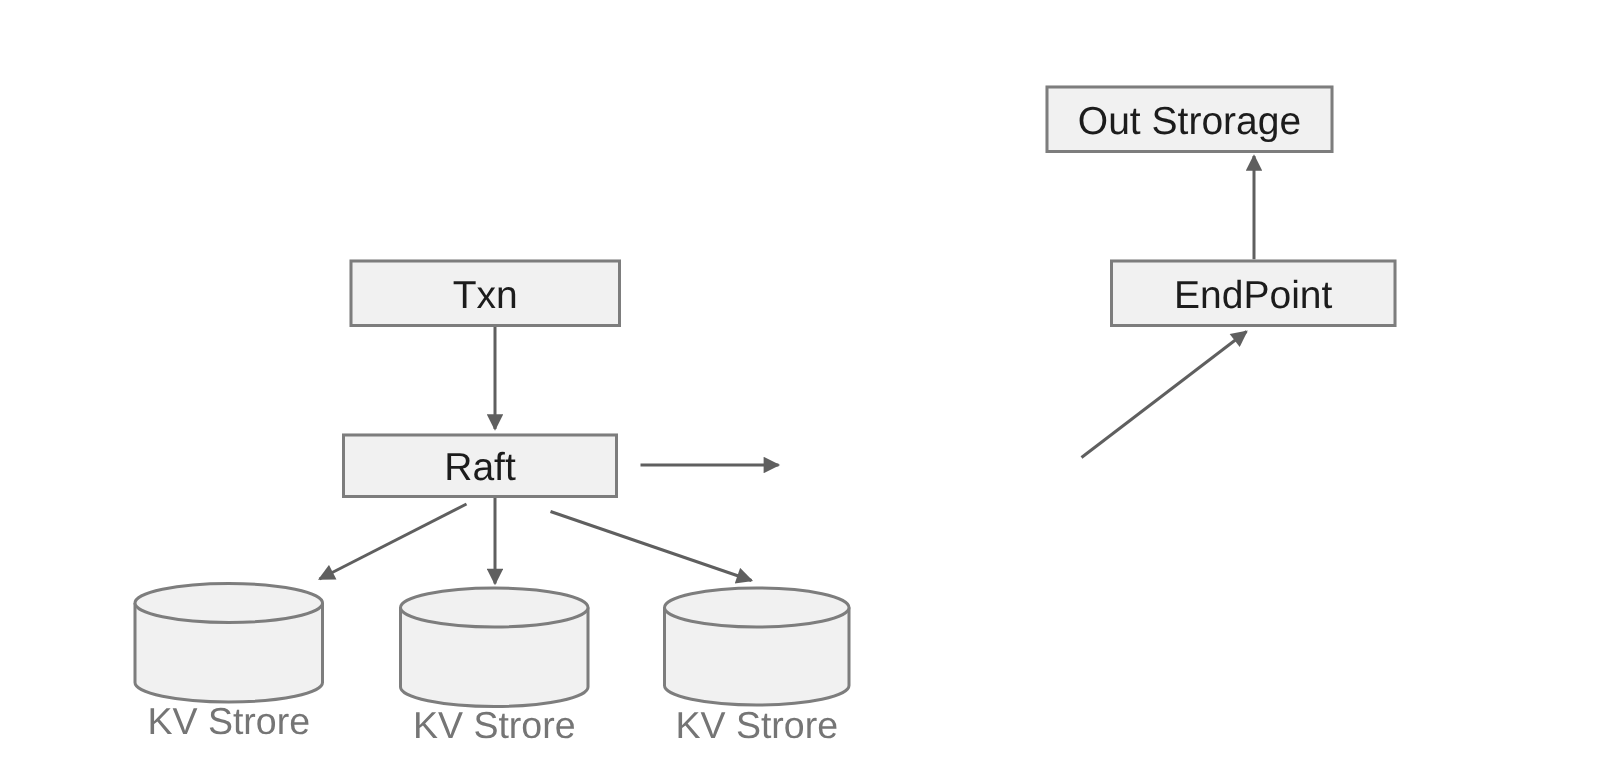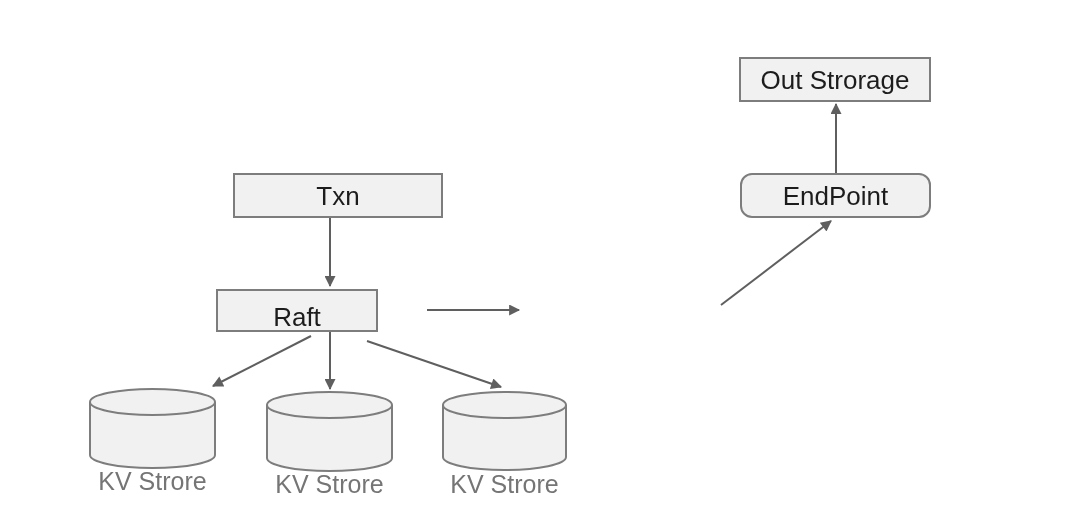--- a/index.html
+++ b/index.html
@@ -90,34 +90,34 @@
 
     <line class="edge" x1="330" y1="218" x2="330" y2="286" marker-end="url(#arrow)"></line>
     <line class="edge" x1="427" y1="310" x2="519" y2="310" marker-end="url(#arrow)"></line>
     <line class="edge" x1="311" y1="336" x2="213" y2="386" marker-end="url(#arrow)"></line>
     <line class="edge" x1="330" y1="332" x2="330" y2="389" marker-end="url(#arrow)"></line>
     <line class="edge" x1="367" y1="341" x2="501" y2="387" marker-end="url(#arrow)"></line>
     <line class="edge" x1="721" y1="305" x2="831" y2="221" marker-end="url(#arrow)"></line>
     <line class="edge" x1="836" y1="173" x2="836" y2="104" marker-end="url(#arrow)"></line>
   </svg>
 
-  <div class="node-box" style="left:233px;top:173px;width:210px;height:45px;">
+  <div class="node-box" style="left:233px;top:173px;width:181px;height:45px;">
     <span>Txn</span>
   </div>
 
-  <div class="node-box" style="left:216px;top:289px;width:162px;height:43px;align-items:flex-end;">
+  <div class="node-box" style="left:228px;top:289px;width:184px;height:43px;">
     <span>Raft</span>
   </div>
 
 
-  <div class="node-box" style="left:740px;top:173px;width:191px;height:45px;border-radius:12px;">
+  <div class="node-box" style="left:740px;top:173px;width:191px;height:45px;">
     <span>EndPoint</span>
   </div>
 
-  <div class="node-box" style="left:739px;top:57px;width:192px;height:45px;">
+  <div class="node-box" style="left:697px;top:57px;width:192px;height:45px;">
     <span>Out Strorage</span>
   </div>
 
   <div class="cyl-label" style="left:90px;top:428px;width:125px;height:26px;">KV Strore</div>
   <div class="cyl-label" style="left:267px;top:431px;width:125px;height:26px;">KV Strore</div>
   <div class="cyl-label" style="left:443px;top:431px;width:123px;height:26px;">KV Strore</div>
 
 </div>
 
 </body></html>

